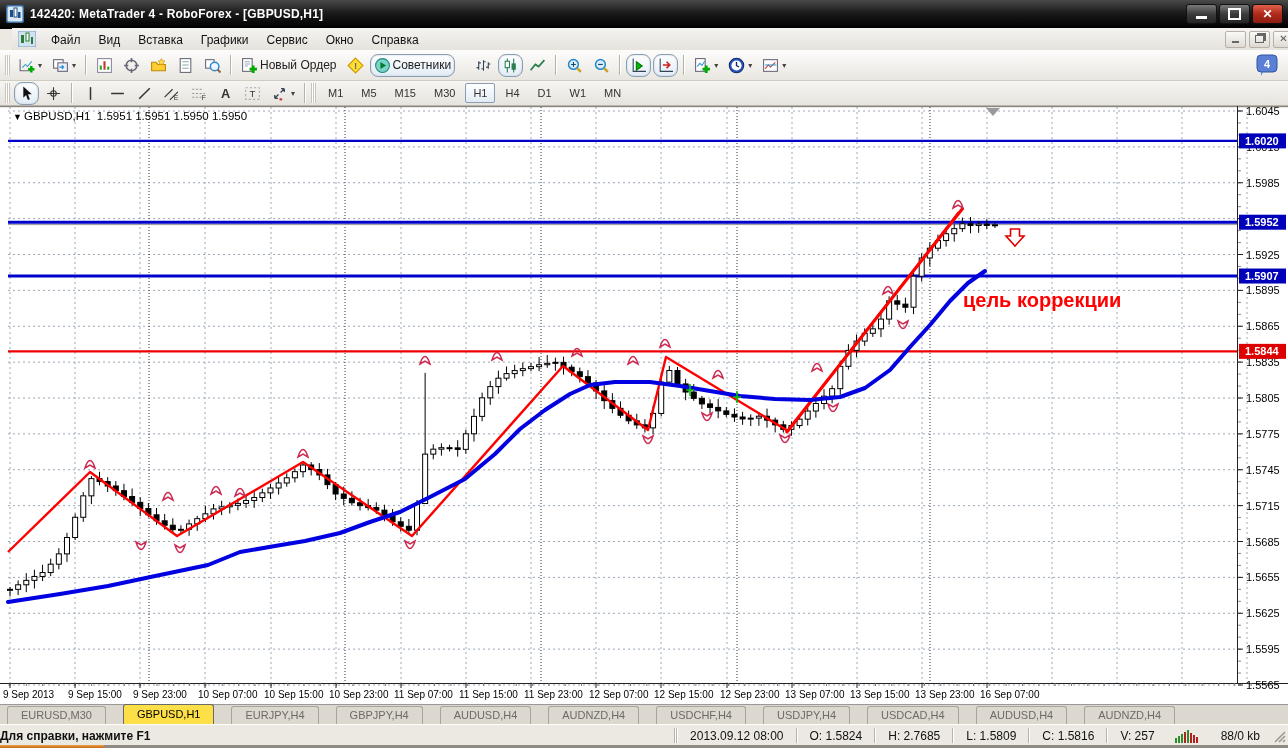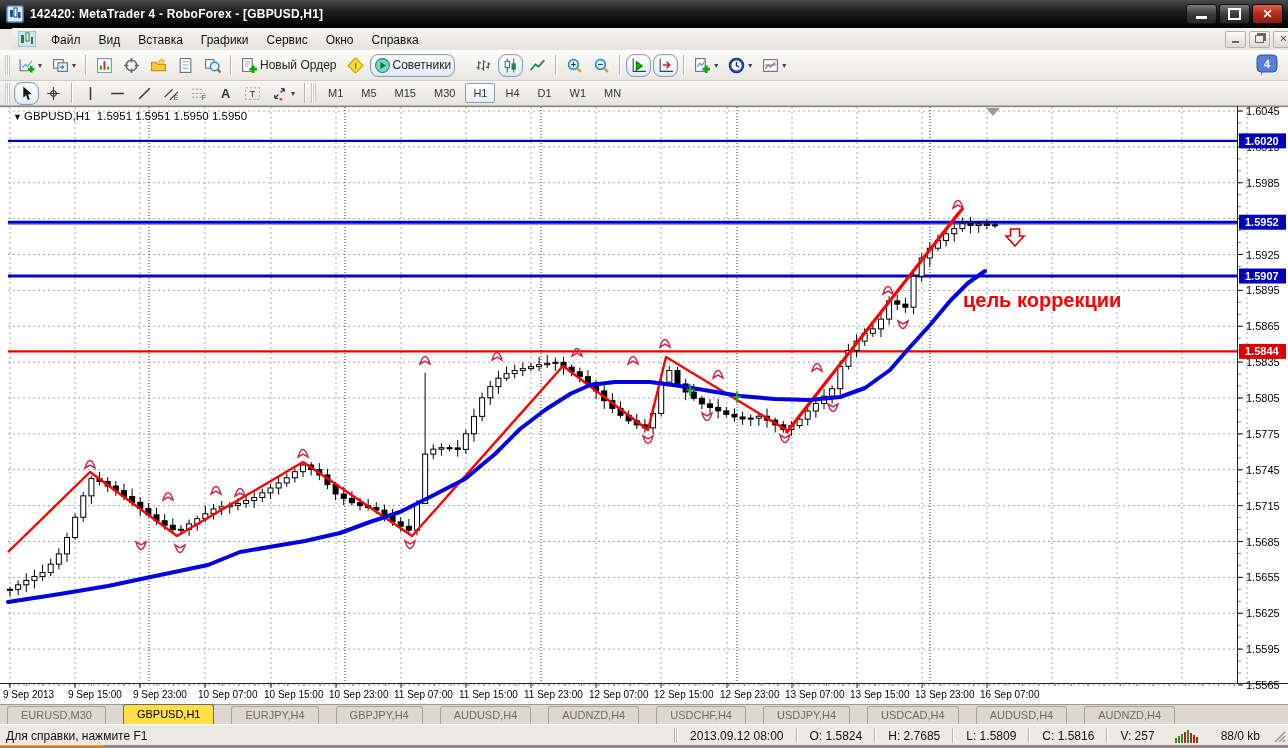--- a/index.html
+++ b/index.html
@@ -46,21 +46,21 @@
   #chart-area{position:absolute;left:0;top:106px;width:1288px;height:598px;background:#fff;}
   
   #tabbar{position:absolute;left:0;top:704px;width:1288px;height:20px;background:#dcd8d0;border-top:1px solid #999;
     display:flex;align-items:flex-end;padding-left:7px;box-sizing:border-box;}
   .tab{height:17px;line-height:17px;padding:0 13px;font-size:11px;color:#6e6a64;background:#dcd8d0;
     border:1px solid #a8a49c;border-bottom:none;border-radius:3px 3px 0 0;margin-right:17px;white-space:nowrap;}
   .tab.active{background:#fde047;color:#000;height:19px;line-height:19px;border-color:#6a6a6a;position:relative;z-index:2;}
   
   #statusbar{position:absolute;left:0;top:724px;width:1288px;height:21px;background:#ece9e2;border-top:1px solid #fff;
     display:flex;align-items:center;font-size:12px;color:#111;}
-  #status-help{flex:1;padding-left:6px;}
+  #status-help{flex:1;font-weight:bold;}
   .ssep{width:1px;height:15px;background:#b6b2aa;border-right:1px solid #fff;}
   .sfield{padding:0 12px;white-space:nowrap;}
   #signal-icon{width:26px;height:14px;margin:0 8px;}
   #resize-grip{width:14px;height:14px;margin-right:2px;}
   #bottom-strip{position:absolute;left:0;top:745px;width:1288px;height:3px;background:#8f8b84;}
   #bottom-strip .orange{position:absolute;left:0;top:0;width:104px;height:3px;background:linear-gradient(#f0a04a,#c06a18);}
   svg text{font-family:"Liberation Sans",sans-serif;}
 </style>
 </head>
 <body>

